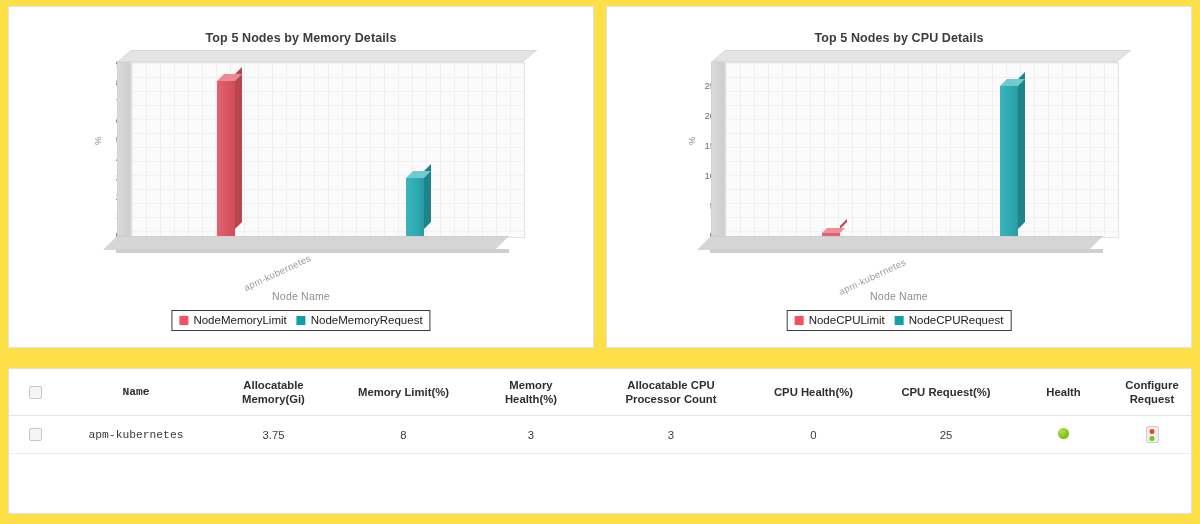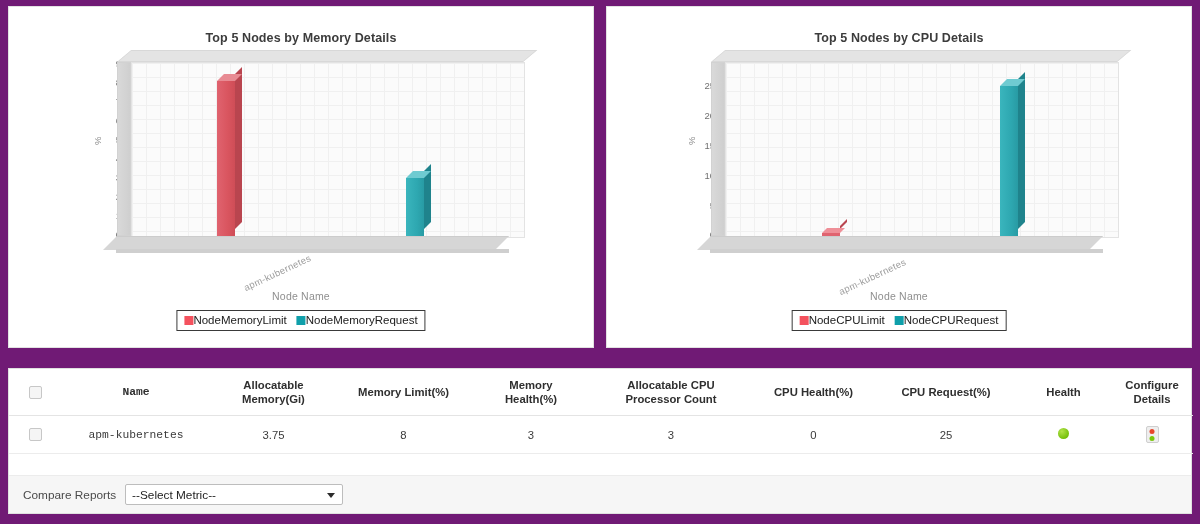--- a/index.html
+++ b/index.html
@@ -5,21 +5,21 @@
   html, body {
     margin: 0;
     padding: 0;
     background: #ffffff;
     font-family: "Liberation Sans", sans-serif;
   }
   #page {
     position: relative;
     width: 1200px;
     height: 524px;
-    background: #701a75;
+    background: #fde047;
     overflow: hidden;
   }
 
   
   .chart-panel {
     position: absolute;
     top: 6px;
     height: 342px;
     background: #ffffff;
     border: 1px solid #e2e2e2;
@@ -133,21 +133,21 @@
     left: 50%;
     transform: translateX(-50%);
     border: 1px solid #3a3a3a;
     background: #ffffff;
     padding: 3px 7px 4px 7px;
     display: flex;
     align-items: center;
     gap: 10px;
     white-space: nowrap;
   }
-  .legend-item { display: flex; align-items: center; }
+  .legend-item { display: flex; align-items: center; gap: 5px; }
   .legend-swatch { width: 9px; height: 9px; display: inline-block; }
   .legend-text { font-size: 11.5px; color: #202020; }
 
   
   #table-card {
     position: absolute;
     left: 8px;
     top: 368px;
     width: 1184px;
     height: 146px;
@@ -428,21 +428,21 @@
           </th>
           <th>
             <span>Allocatable CPU</span><br>
             <span>Processor Count</span>
           </th>
           <th>CPU Health(%)</th>
           <th>CPU Request(%)</th>
           <th>Health</th>
           <th>
             <span>Configure</span><br>
-            <span>Details</span>
+            <span>Request</span>
           </th>
         </tr>
       </thead>
       <tbody>
         <tr>
           <td class="col-check">
             <input type="checkbox" class="gridcheck" style="">
           </td>
           <td class="col-name">apm-kubernetes</td>
           <td>3.75</td>
@@ -456,22 +456,15 @@
           </td>
           <td>
             <span class="alarm-icon">
               <i class="red"></i><i class="green"></i>
             </span>
           </td>
         </tr>
       </tbody>
     </table>
 
-    <div id="compare-bar">
-      <span id="compare-label">Compare Reports</span>
-      <div class="select-box">
-        <span class="sel-text">--Select Metric--</span>
-        <span class="caret"></span>
-      </div>
-    </div>
   </div>
 
 </div>
 
 </body></html>

